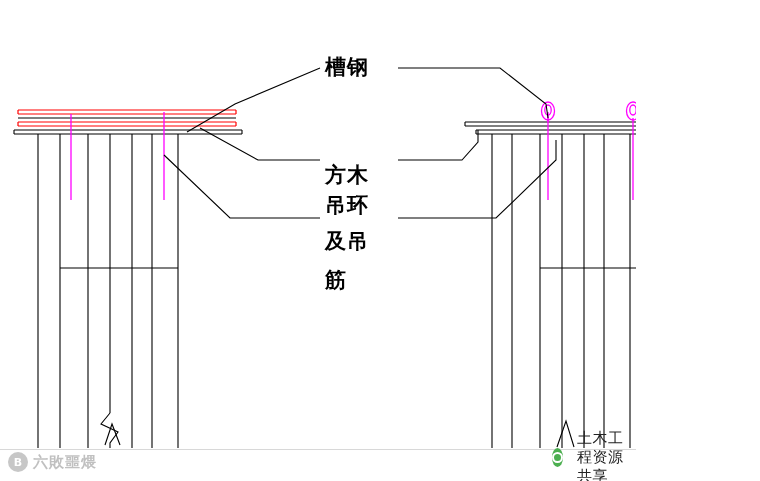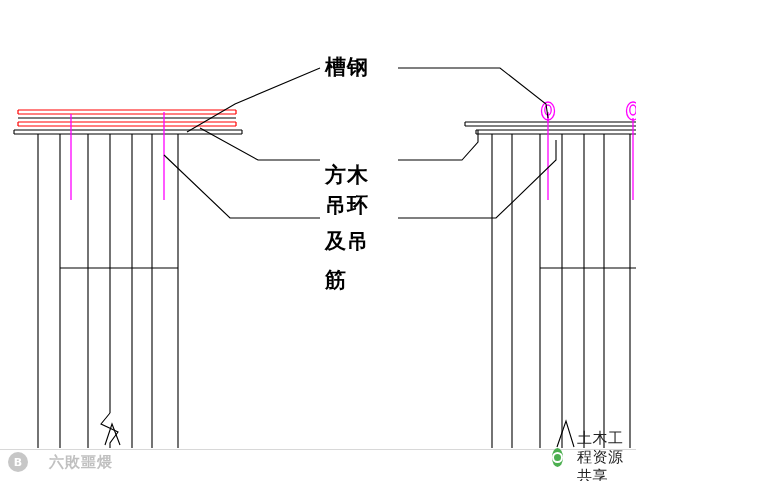--- a/index.html
+++ b/index.html
@@ -63,21 +63,20 @@
     align-items: center;
     justify-content: center;
     font-family: "DejaVu Sans", sans-serif;
   }
   #wm-left .wm-text {
     font-family: "DejaVu Sans", "Liberation Sans", sans-serif;
     font-size: 15px;
     font-weight: bold;
     color: #8d8d8d;
     letter-spacing: 1px;
-    margin-left: 16px;
   }
 
   
   #wm-right {
     position: absolute;
     left: 552px;
     top: 429px;
     display: flex;
     align-items: center;
     gap: 14px;

